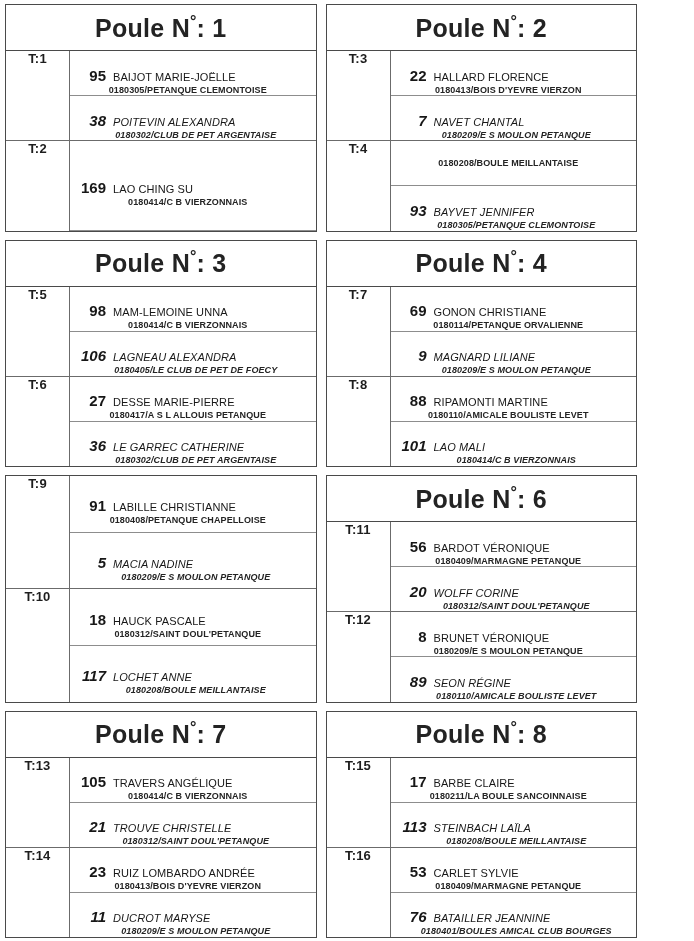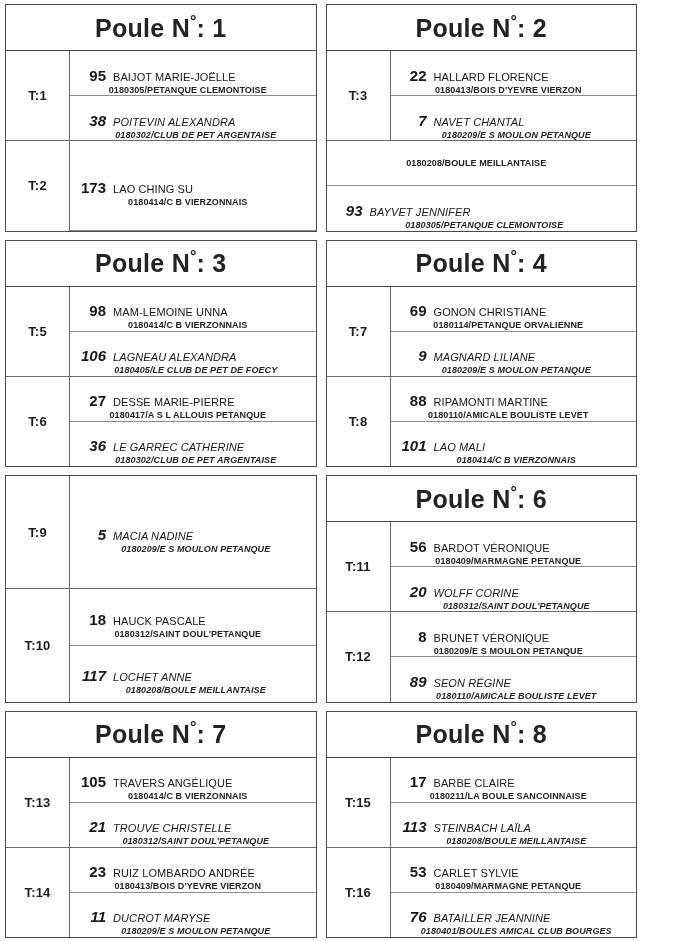--- a/index.html
+++ b/index.html
@@ -78,21 +78,21 @@
     flex: 1 1 0;
     display: flex;
     min-height: 0;
     border-bottom: 1.2px solid #6b6b6b;
   }
   .terrain-block:last-child { border-bottom: none; }
 
   .terrain-label-cell {
     flex: 0 0 64px;
     display: flex;
-    align-items: center;
+    align-items: flex-start;
     justify-content: center;
     border-right: 1.2px solid #6b6b6b;
   }
   .terrain-label {
     font-size: 13px;
     font-weight: bold;
     color: #1d1d1d;
     letter-spacing: 0.2px;
   }
 
@@ -190,21 +190,21 @@
               </div>
             </div>
           </div>
           <div class="terrain-block">
             <div class="terrain-label-cell">
               <span class="terrain-label">T:2</span>
             </div>
             <div class="players">
               <div class="player first">
                 <div class="player-main">
-                  <span class="player-num">173</span>
+                  <span class="player-num">169</span>
                   <span class="player-name">LAO CHING SU</span>
                 </div>
                 <div class="player-club">0180414/C  B   VIERZONNAIS</div>
               </div>
             </div>
           </div>
         </div>
       </div>
       <div class="pool-card">
         <div class="pool-header">
@@ -226,20 +226,23 @@
               <div class="player italic">
                 <div class="player-main">
                   <span class="player-num">7</span>
                   <span class="player-name">NAVET CHANTAL</span>
                 </div>
                 <div class="player-club">0180209/E S  MOULON PETANQUE</div>
               </div>
             </div>
           </div>
           <div class="terrain-block">
+            <div class="terrain-label-cell">
+              <span class="terrain-label">T:4</span>
+            </div>
             <div class="players">
               <div class="player first">
                 <div class="player-club">0180208/BOULE MEILLANTAISE</div>
               </div>
               <div class="player italic">
                 <div class="player-main">
                   <span class="player-num">93</span>
                   <span class="player-name">BAYVET JENNIFER</span>
                 </div>
                 <div class="player-club">0180305/PETANQUE CLEMONTOISE</div>
@@ -350,20 +353,27 @@
       </div>
     </div>
     <div class="pool-row">
       <div class="pool-card">
         <div class="pool-body">
           <div class="terrain-block">
             <div class="terrain-label-cell">
               <span class="terrain-label">T:9</span>
             </div>
             <div class="players">
+              <div class="player first">
+                <div class="player-main">
+                  <span class="player-num">91</span>
+                  <span class="player-name">LABILLE CHRISTIANNE</span>
+                </div>
+                <div class="player-club">0180408/PETANQUE CHAPELLOISE</div>
+              </div>
               <div class="player italic">
                 <div class="player-main">
                   <span class="player-num">5</span>
                   <span class="player-name">MACIA NADINE</span>
                 </div>
                 <div class="player-club">0180209/E S  MOULON PETANQUE</div>
               </div>
             </div>
           </div>
           <div class="terrain-block">

